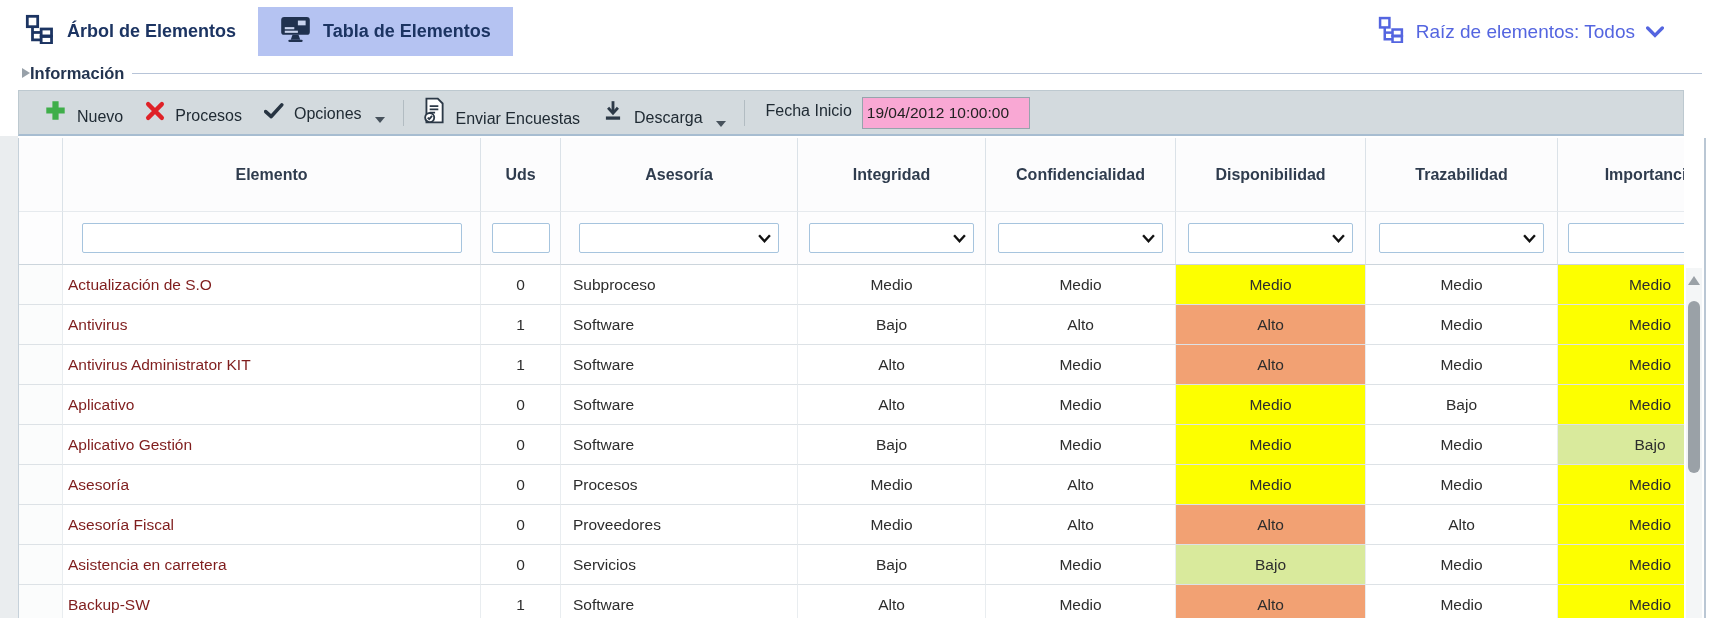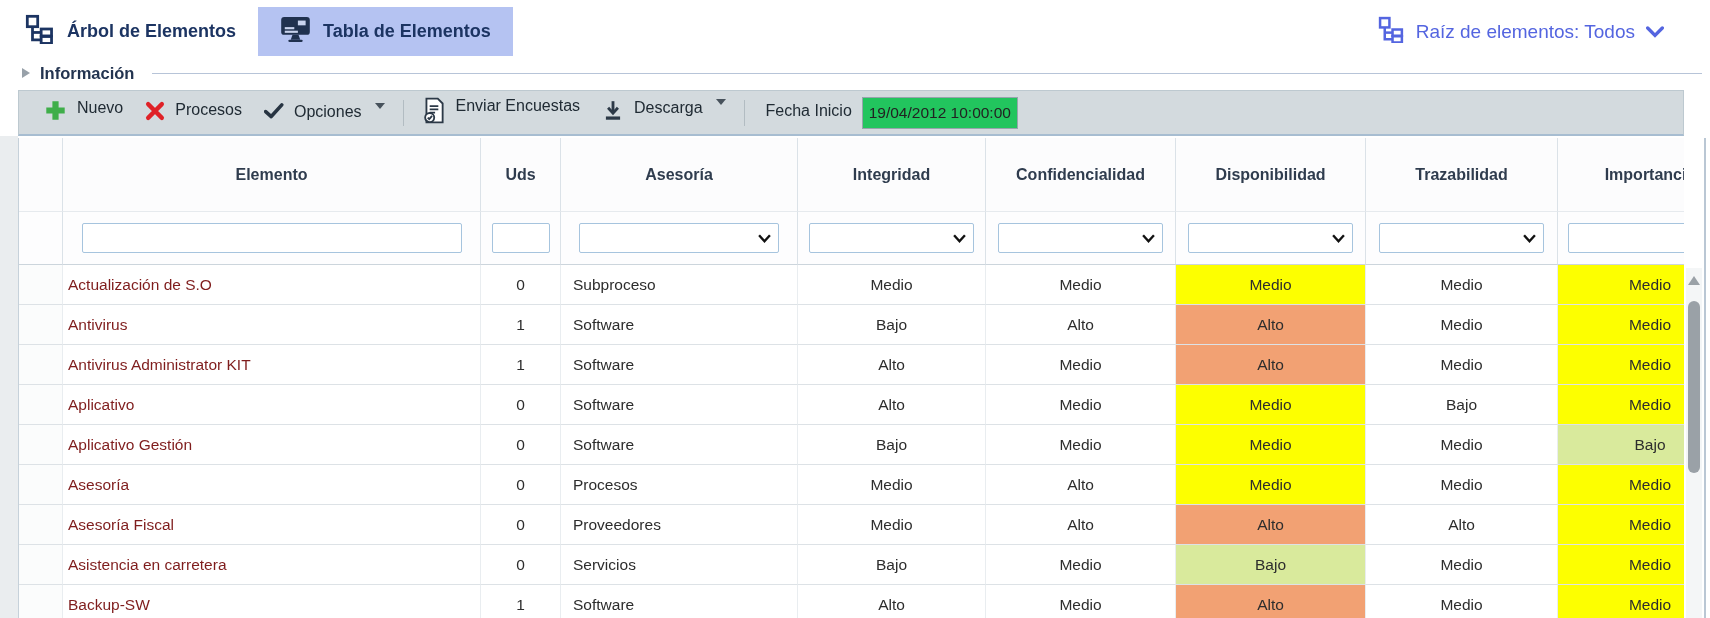--- a/index.html
+++ b/index.html
@@ -14,38 +14,38 @@
   .tabbar { position:absolute; left:0; top:0; width:1710px; height:62px; background:#fff; }
   .tab { position:absolute; display:flex; align-items:center; gap:12px;
          font-weight:bold; font-size:18px; color:#1c3462; cursor:pointer; }
   .tab-tree { left:25px; top:14px; }
   .tab-table { left:258px; top:7px; height:49px; background:#b5c3f2; padding:0 22px; }
   .root-selector { position:absolute; right:46px; top:16px; display:flex; align-items:center;
                    gap:11px; color:#5465e0; font-size:19px; cursor:pointer; }
 
   
   .info-row { position:absolute; left:22px; top:60px; width:1680px; height:26px;
-              display:flex; align-items:center; gap:10px; }
+              display:flex; align-items:center; }
   .tri-right { width:0; height:0; border-left:8px solid #98a1a9;
                border-top:5px solid transparent; border-bottom:5px solid transparent; }
   .info-title { font-weight:bold; font-size:16.5px; color:#233450; }
   .info-rule { flex:1; height:0; border-top:1px solid #b7c4d8; margin-left:8px; }
 
   
   .toolbar { position:absolute; left:18px; top:90px; width:1666px; height:46px;
              background:#d3dade; border:1px solid #bdc9d0; border-bottom:2px solid #a7bdd1;
              display:flex; align-items:center; padding-left:14px; font-size:16px; color:#202b34; }
-  .tbtn { display:flex; align-items:flex-start; gap:10px; padding:0 11px; cursor:pointer; white-space:nowrap; }
+  .tbtn { display:flex; align-items:flex-end; gap:10px; padding:0 11px; cursor:pointer; white-space:nowrap; }
   .tsep { width:1px; height:26px; background:#b2bcc2; margin:0 7px; }
   .caret-down { width:0; height:0; border-left:5px solid transparent; border-right:5px solid transparent;
                 border-top:6px solid #47525c; margin-left:3px; }
   .fecha-label { margin:0 10px 4px 14px; white-space:nowrap; }
-  .fecha-input { width:156px; height:32px; border:1px solid #96a4ac; background:#22c55e;
+  .fecha-input { width:168px; height:32px; border:1px solid #96a4ac; background:#f9a8d4;
                  font-family:"Liberation Sans",sans-serif; font-size:15.5px; color:#222;
-                 padding:0 4px; overflow:hidden; white-space:nowrap;text-align:center; }
+                 padding:0 4px; overflow:hidden; white-space:nowrap; }
 
   
   .grid-wrap { position:absolute; left:18px; top:138px; width:1666px; height:480px;
                overflow:hidden; background:#fff; border-left:1px solid #c6d1da; }
   table { border-collapse:separate; border-spacing:0; table-layout:fixed; width:1724px; }
   thead th { height:74px; vertical-align:middle; text-align:center; background:#fcfcfd;
              color:#2f3c4e; font-size:16px; font-weight:bold;
              border-right:1px solid #dbe2e8; border-bottom:1px solid #e6eaee; }
   tr.filters td { height:53px; background:#fdfdfe; vertical-align:middle; text-align:center;
                   border-right:1px solid #dbe2e8; border-bottom:1px solid #ccd5dc; }

